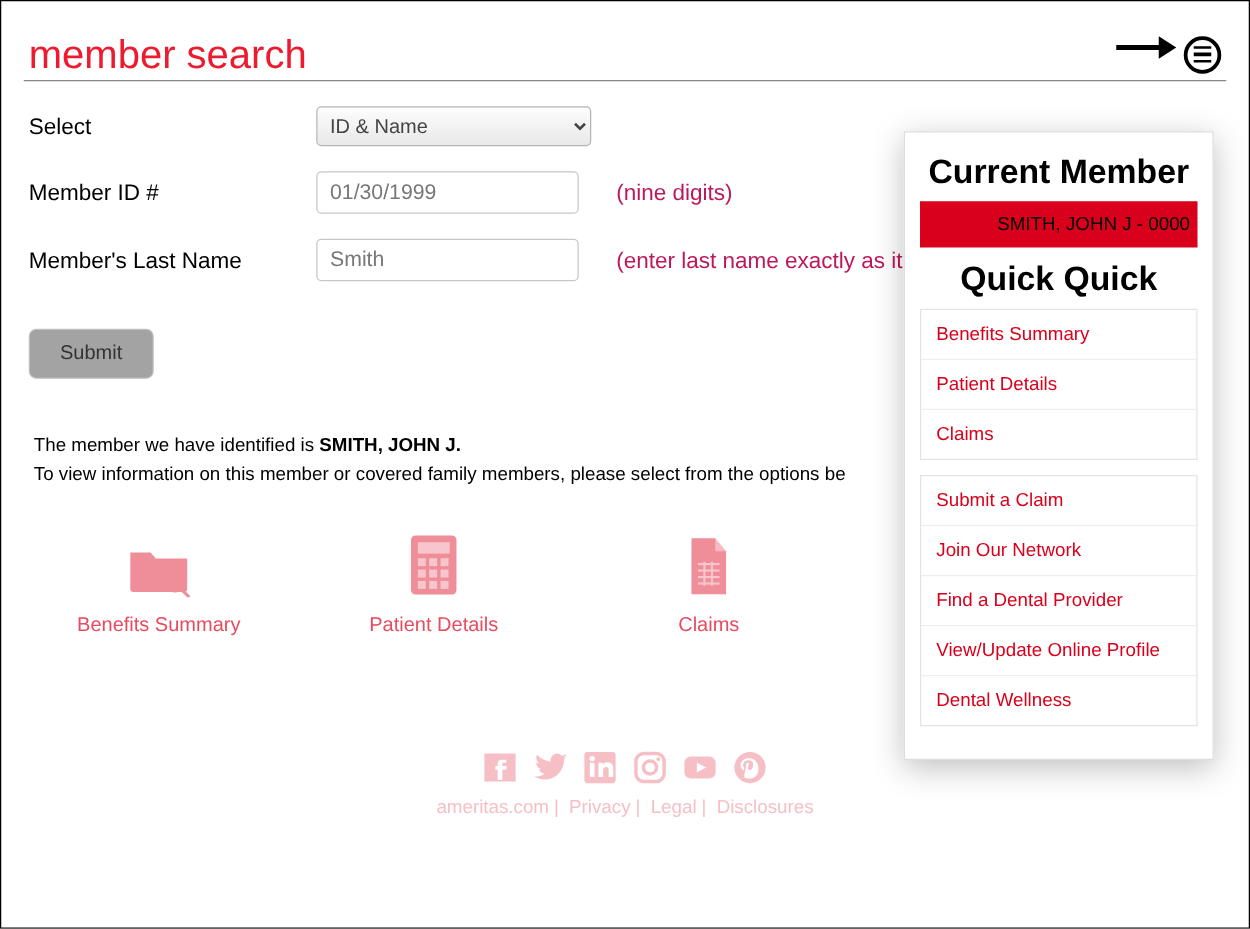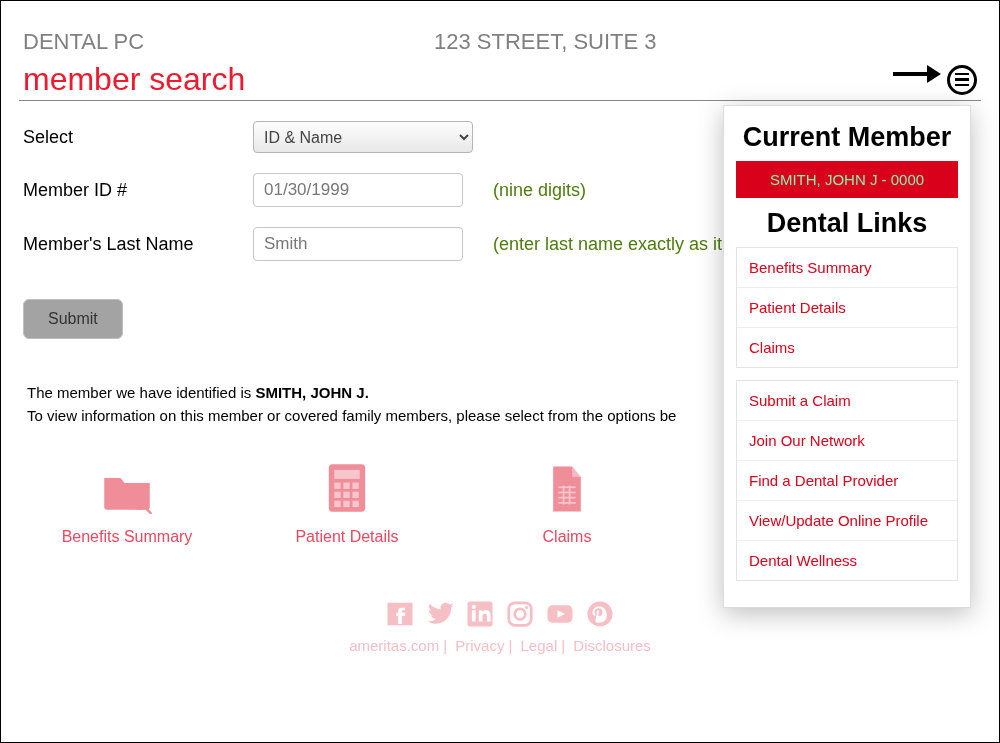--- a/index.html
+++ b/index.html
@@ -32,21 +32,21 @@
   .pointer-arrow {
     position:absolute; right:40px; top:8px; width:50px; height:22px; pointer-events:none;
   }
   .pointer-arrow svg { width:100%; height:100%; }
 
   
   .content { padding: 20px 4px; position:relative; }
   .form-row { display:flex; align-items:center; margin-bottom:20px; font-size:18px; }
   .label-col { width:230px; color:#000; }
   .input-col { width:220px; }
-  .hint-col { padding-left:20px; color:#4d7c0f; }
+  .hint-col { padding-left:20px; color:#be185d; }
   select.select-input {
     width:220px; height:32px; font-size:16px; padding:2px 6px;
     background: linear-gradient(#fdfdfd,#e8e8e8);
     border:1px solid #b5b5b5; border-radius:4px; color:#444;
     -webkit-appearance: menulist;
   }
   input.text-input {
     width:210px; height:34px; font-size:17px; padding:4px 10px;
     border:1px solid #c7c7c7; border-radius:4px; color:#777;
   }
@@ -76,21 +76,21 @@
 
   
   .side-panel {
     position:absolute; top:86px; right:10px; width:248px;
     background:#fff; border:1px solid #ddd;
     box-shadow: 0 6px 24px rgba(0,0,0,0.25);
     padding:10px 12px 14px 12px;
   }
   .sp-h { font-size:27px; font-weight:700; color:#000; margin:6px 0 8px 0;text-align:center; }
   .member-badge {
-    background:#d9001b; color:#86efac; text-align:center; padding:10px 6px;
+    background:#d9001b; color:#000000; text-align:right; padding:10px 6px;
     font-size:15px; font-weight:400; margin-bottom:10px;
   }
   .link-list { border:1px solid #e4e4e4; margin-bottom:12px; }
   .link-item {
     padding:11px 12px; font-size:15px; color:#d9001b; cursor:pointer;
     border-bottom:1px solid #eee; position:relative;
   }
   .link-item:last-child { border-bottom:none; }
   .link-item.selected {
     outline:3px solid #000; outline-offset:-1px; background:#f2f2f2;
@@ -100,24 +100,20 @@
   }
   .cursor-pointer svg { width:100%; height:100%; }
 
 </style>
 </head>
 <body>
 
 <div class="page-wrap">
   <div class="inner">
 
-    <div class="header-row">
-      <div class="header-left">DENTAL PC</div>
-      <div class="header-right">123 STREET, SUITE 3</div>
-    </div>
 
     <div class="title-row">
       <div class="title">member search</div>
       <div class="title-spacer"></div>
       <div class="pointer-arrow">
         <svg viewBox="0 0 50 22">
             <line x1="2" y1="11" x2="40" y2="11" stroke="#000" stroke-width="4"></line>
             <polygon points="36,2 50,11 36,20" fill="#000"></polygon>
           </svg>
       </div>
@@ -249,21 +245,21 @@
         <a class="ln">Privacy</a><span class="sep">|</span>
         <a class="ln">Legal</a><span class="sep">|</span>
         <a class="ln">Disclosures</a>
       </div>
     </div>
 
     <div class="side-panel">
       <div class="sp-h">Current Member</div>
       <div class="member-badge">SMITH, JOHN J - 0000</div>
 
-      <div class="sp-h">Dental Links</div>
+      <div class="sp-h">Quick Quick</div>
       <div class="link-list">
         <div class="link-item">Benefits Summary</div>
         <div class="link-item">Patient Details</div>
         <div class="link-item">Claims</div>
       </div>
 
       <div class="link-list">
         <div class="link-item">Submit a Claim</div>
         <div class="link-item">Join Our Network</div>
         <div class="link-item">Find a Dental Provider</div>

